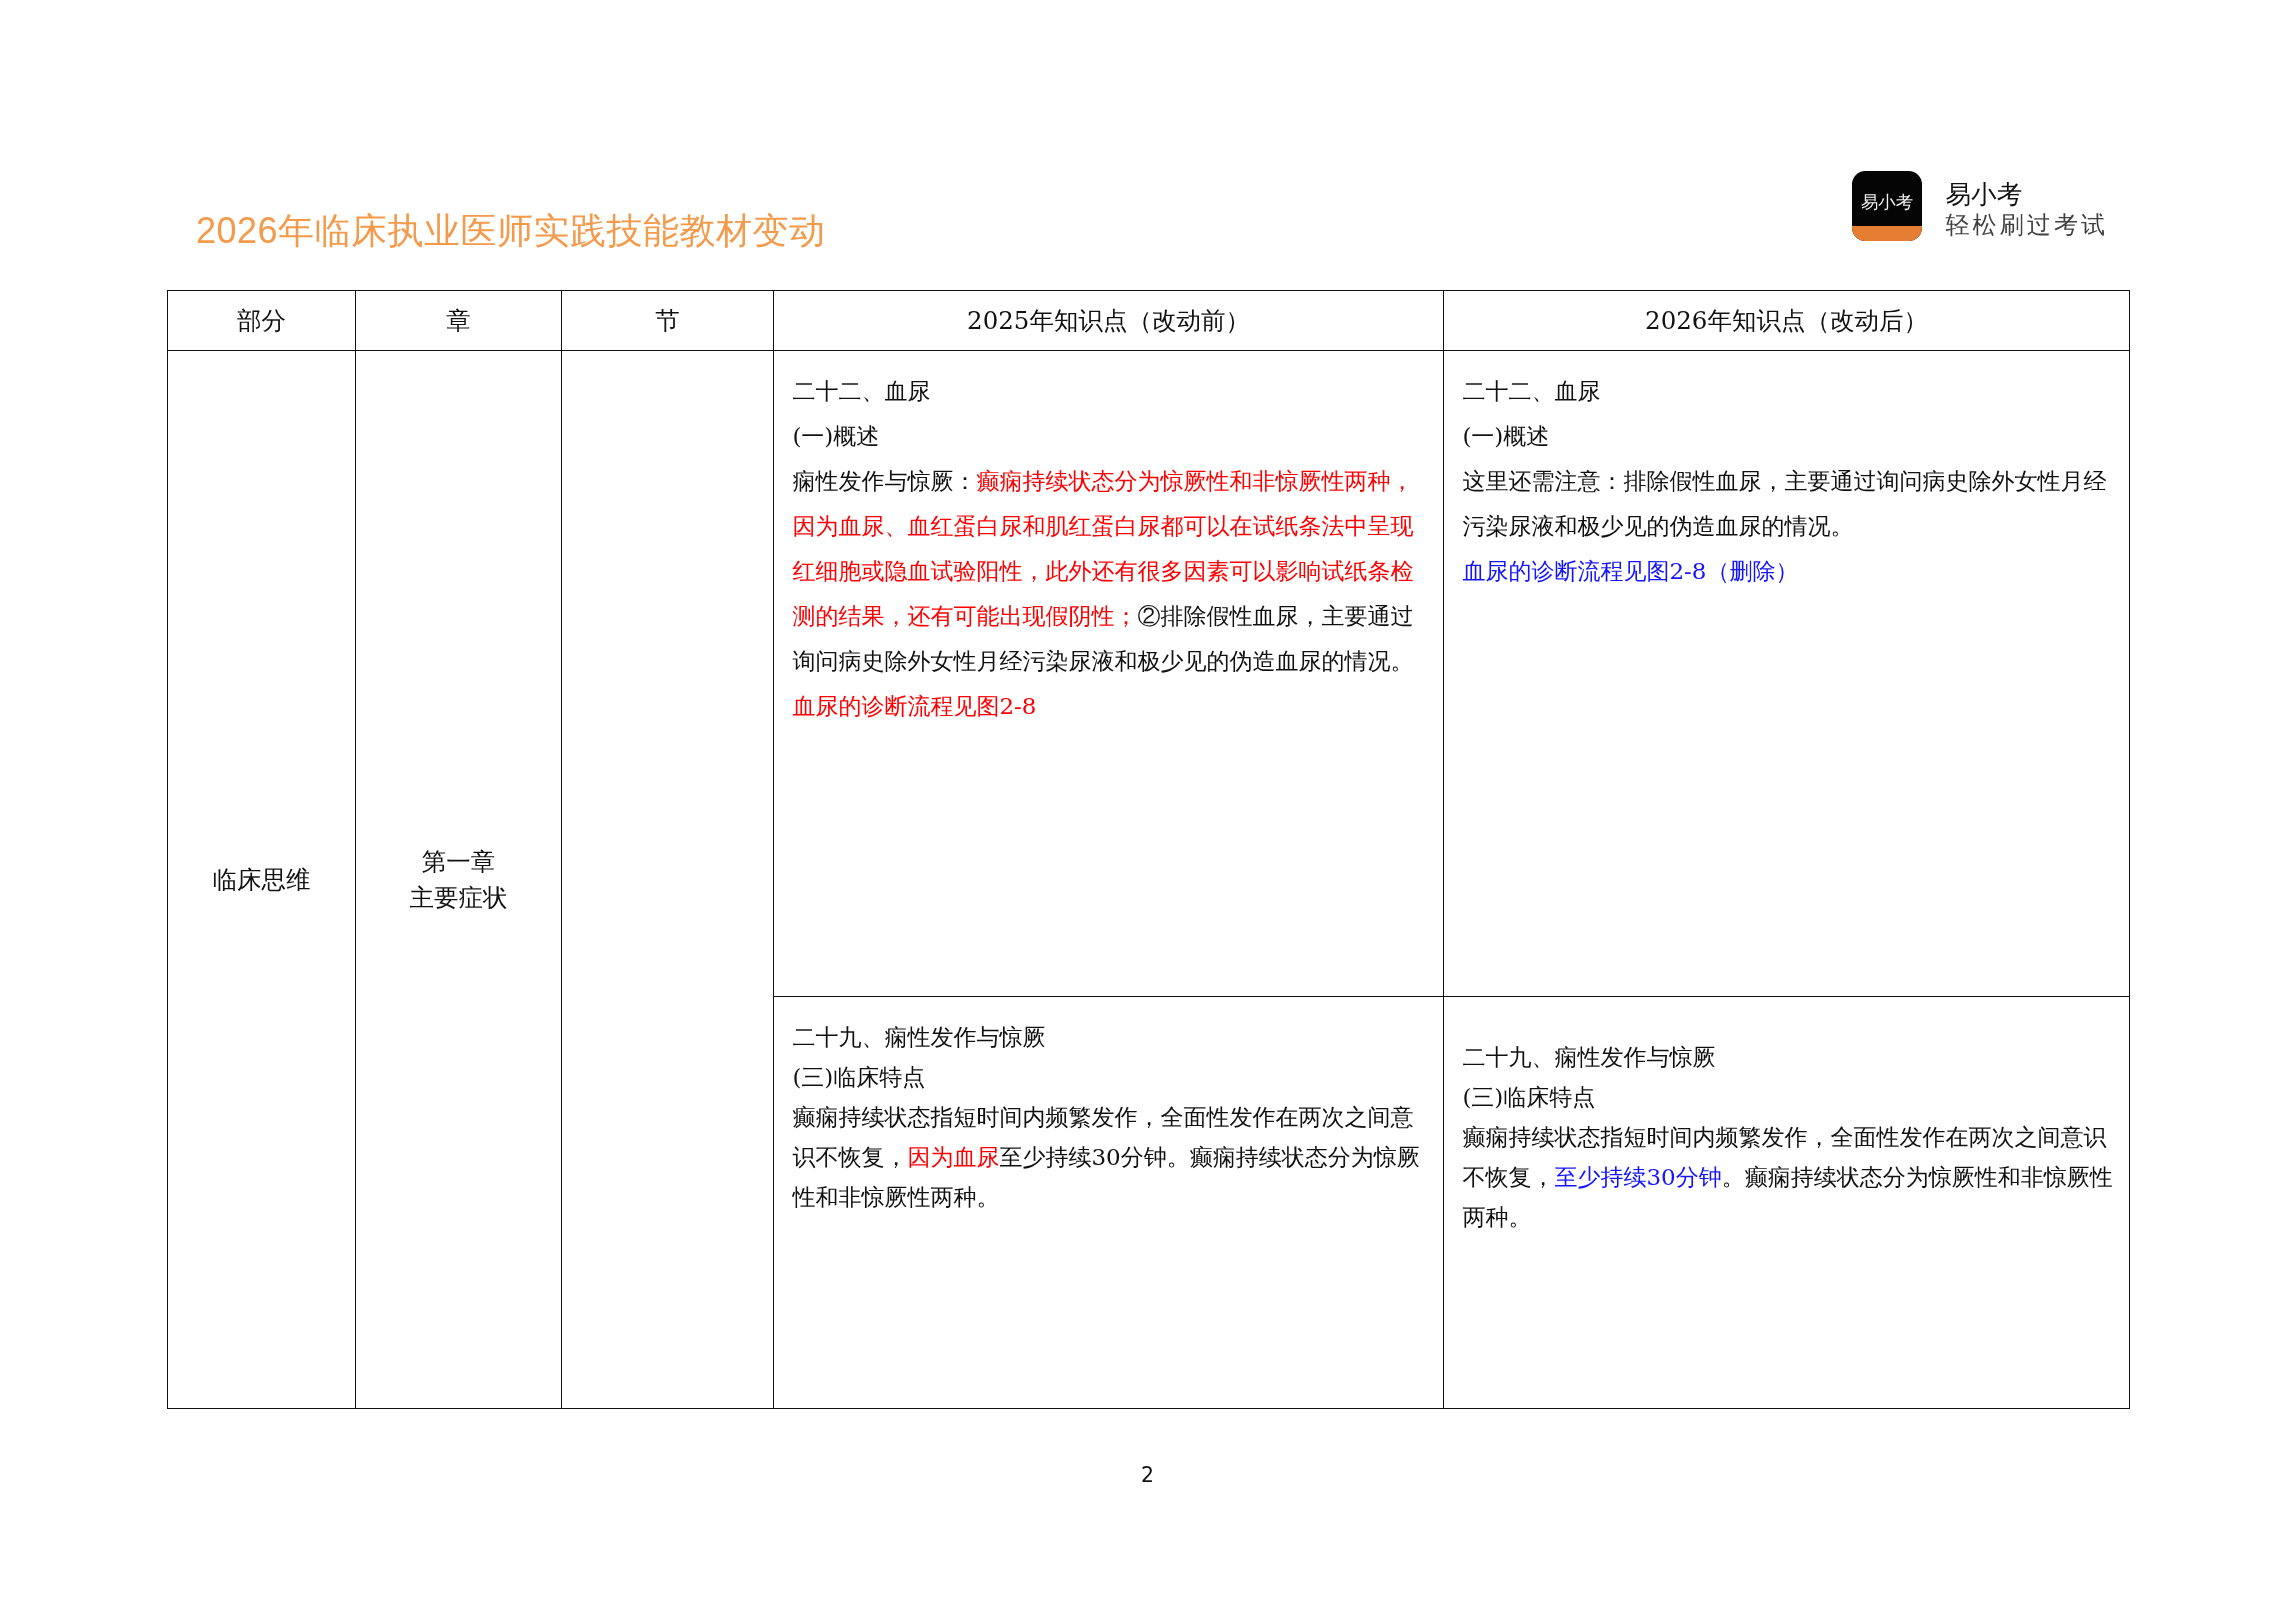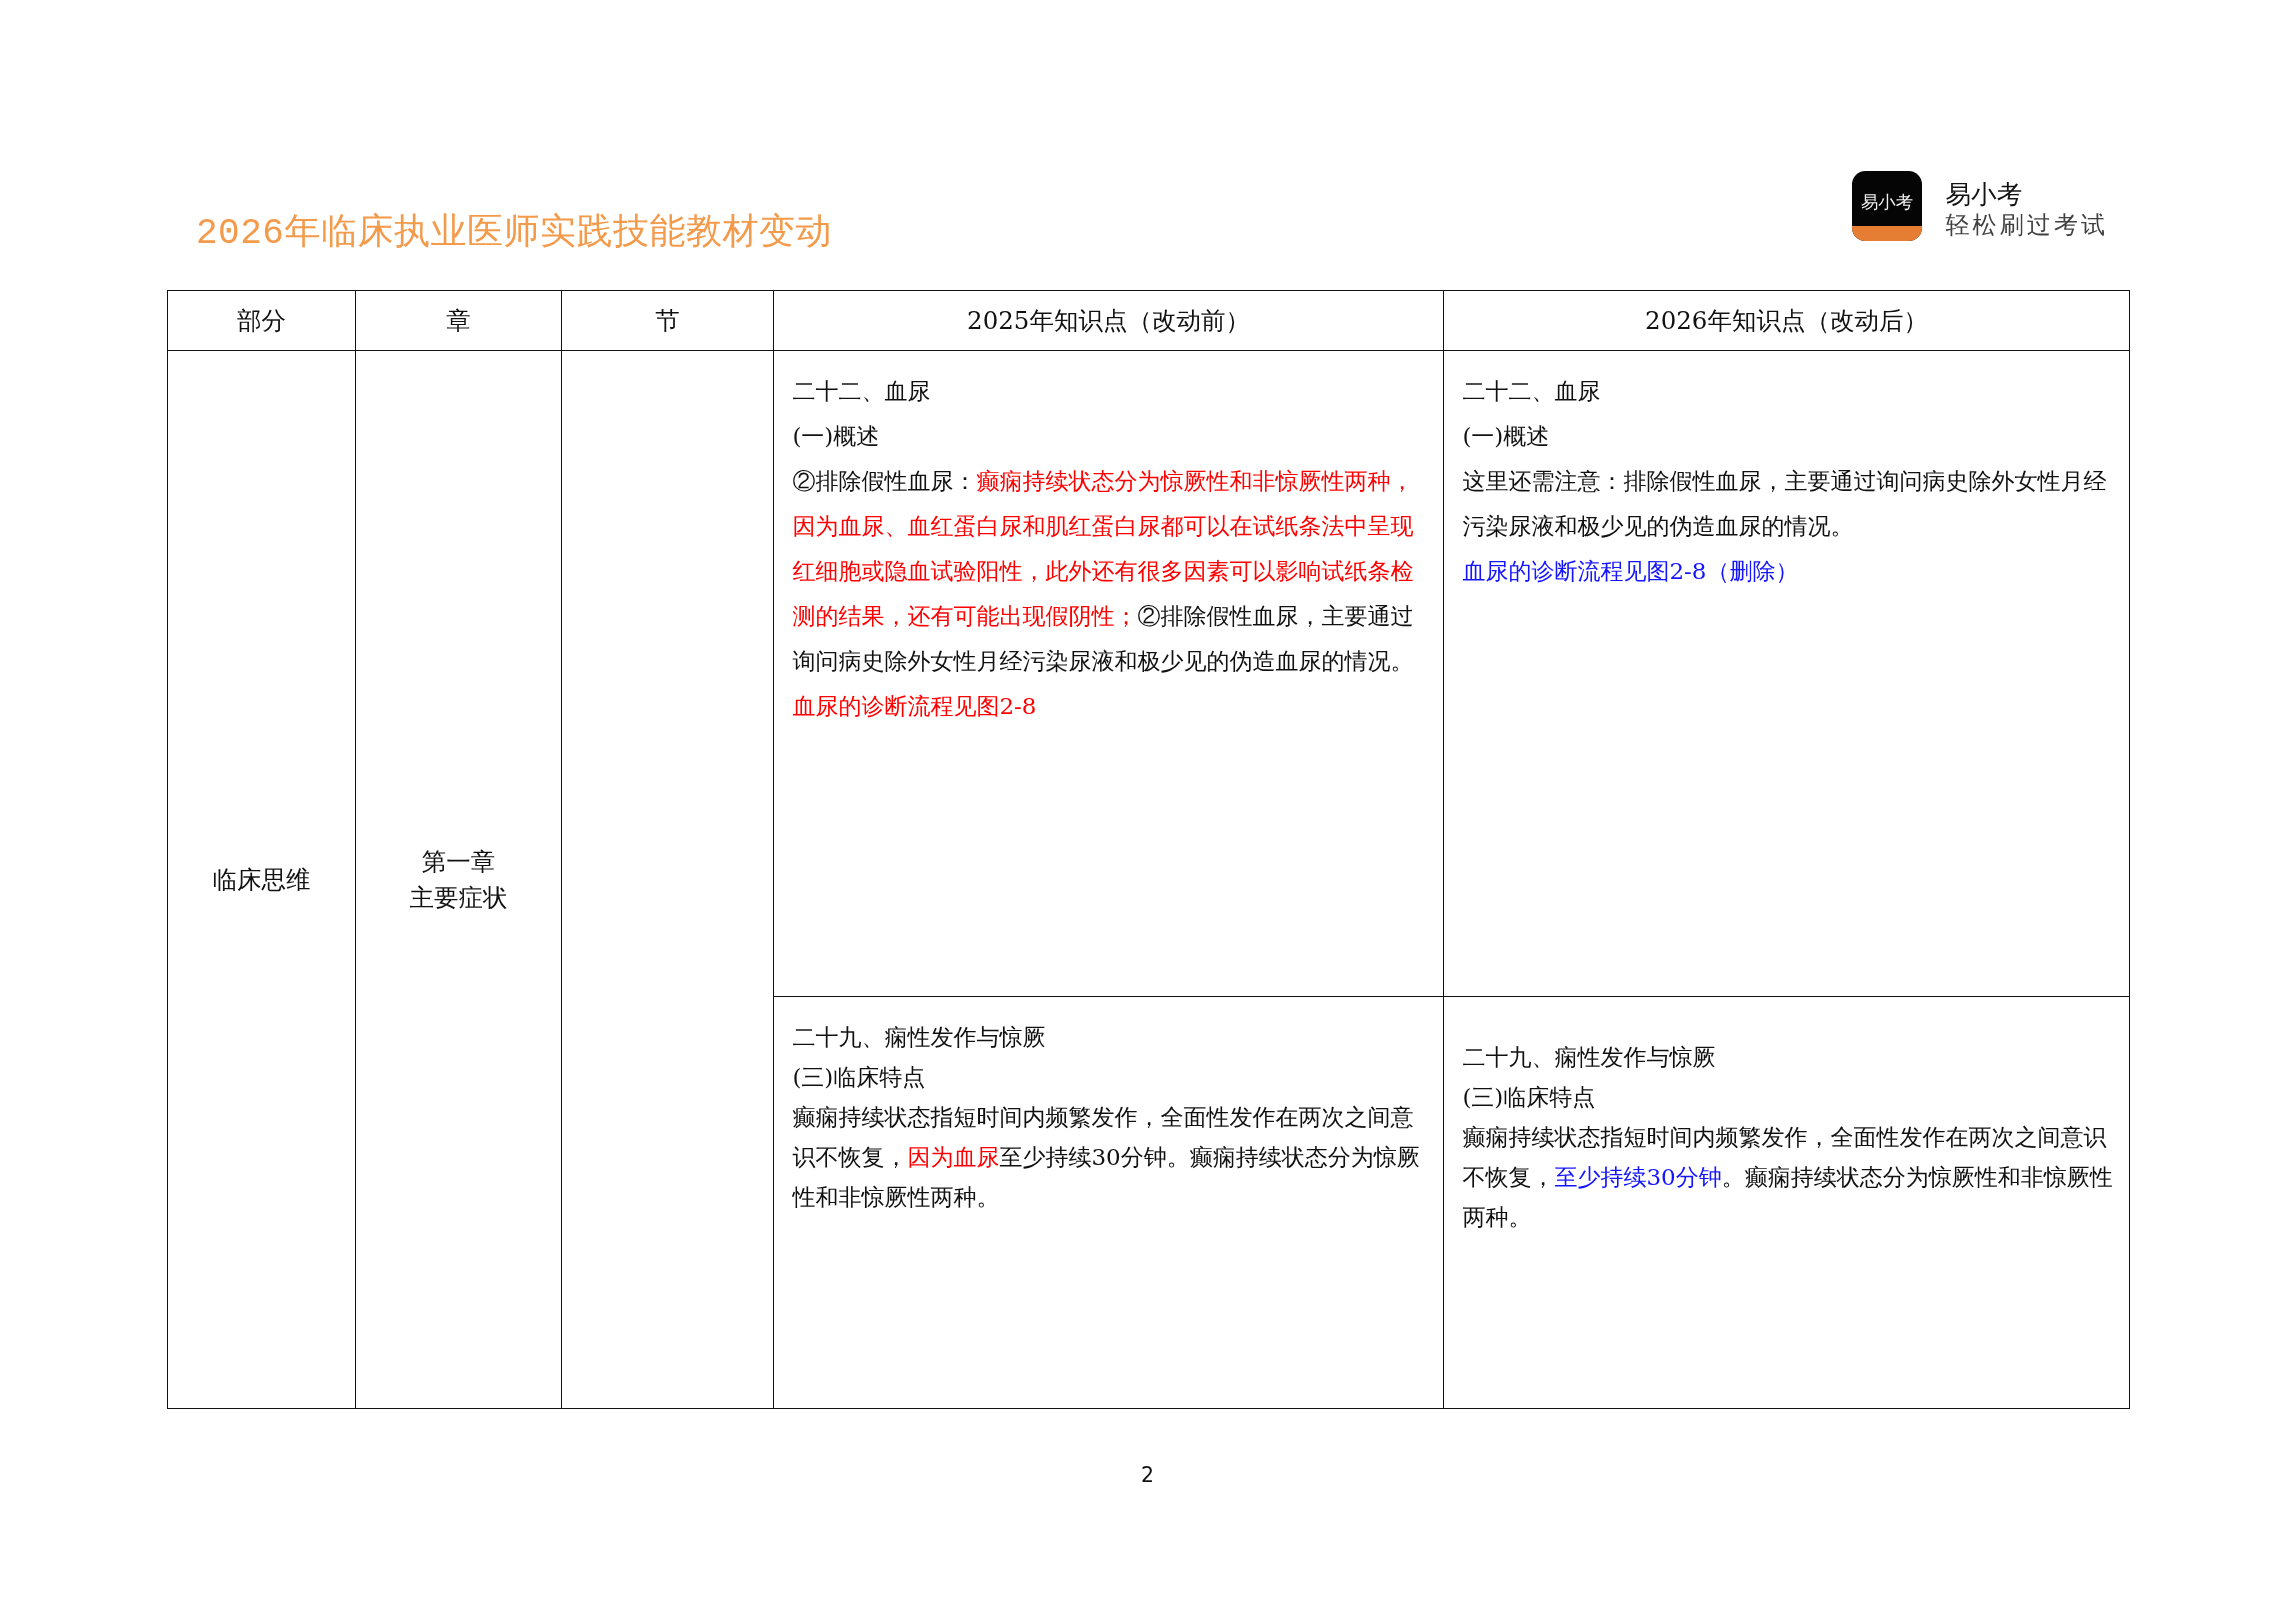--- a/index.html
+++ b/index.html
@@ -1,21 +1,21 @@
 <!DOCTYPE html>
 <html style="font-size:8.2px"><head>
 <meta charset="utf-8">
 <style>
   html, body { margin: 0; padding: 0; background: #ffffff; }
   body { width: 2295px; height: 1623px; position: relative; overflow: hidden;
          font-family: "DejaVu Serif", "Liberation Serif", serif; color: #111; }
 
   .doc-title { position: absolute; left: 196px; top: 207px; font-size: 36px;
                color: #f39a4b; letter-spacing: 0.5px; white-space: nowrap;
-               font-family: Liberation Mono, monospace; }
+               font-family: Liberation Sans, sans-serif; }
 
   .brand { position: absolute; left: 1852px; top: 171px; display: flex; align-items: flex-end; }
   .brand-icon { width: 70px; height: 70px; border-radius: 13.3px; overflow: hidden;
                 background: #050505; position: relative; }
   .brand-icon .band { position: absolute; left: 0; right: 0; bottom: 0; height: 15.3px; background: #e57e33; }
   .brand-icon .glyph { position: absolute; left: 0; right: 0; top: 19.4px; text-align: center;
                        color: #f2f2f2; font-size: 17.4px; font-family: "DejaVu Sans", sans-serif; }
   .brand-text { margin-left: 23.5px; }
   .brand-name { font-size: 25.6px; font-family: "DejaVu Sans", sans-serif; color: #111; line-height: 31px; }
   .brand-slogan { font-size: 24px; font-family: "DejaVu Sans", sans-serif; color: #404040;
@@ -83,21 +83,21 @@
       </td>
       <td class="merged" rowspan="2">
         <span class="line" style="display:block">第一章</span>
         <span class="line" style="display:block">主要症状</span>
       </td>
       <td class="merged" rowspan="2"></td>
       <td>
         <div class="cell r1">
           <span class="line">二十二、血尿</span>
           <span class="line">(一)概述</span>
-          <span>②排除假性血尿：</span><span class="red">癫痫持续状态分为惊厥性和非惊厥性两种，因为血尿、血红蛋白尿和肌红蛋白尿都可以在试纸条法中呈现红细胞或隐血试验阳性，此外还有很多因素可以影响试纸条检测的结果，还有可能出现假阴性；</span><span>②排除假性血尿，主要通过询问病史除外女性月经污染尿液和极少见的伪造血尿的情况。</span>
+          <span>痫性发作与惊厥：</span><span class="red">癫痫持续状态分为惊厥性和非惊厥性两种，因为血尿、血红蛋白尿和肌红蛋白尿都可以在试纸条法中呈现红细胞或隐血试验阳性，此外还有很多因素可以影响试纸条检测的结果，还有可能出现假阴性；</span><span>②排除假性血尿，主要通过询问病史除外女性月经污染尿液和极少见的伪造血尿的情况。</span>
           <span class="line red">血尿的诊断流程见图2-8</span>
         </div>
       </td>
       <td>
         <div class="cell r1">
           <span class="line">二十二、血尿</span>
           <span class="line">(一)概述</span>
           <span class="line">这里还需注意：排除假性血尿，主要通过询问病史除外女性月经污染尿液和极少见的伪造血尿的情况。</span>
           <span class="line blue">血尿的诊断流程见图2-8（删除）</span>
         </div>

